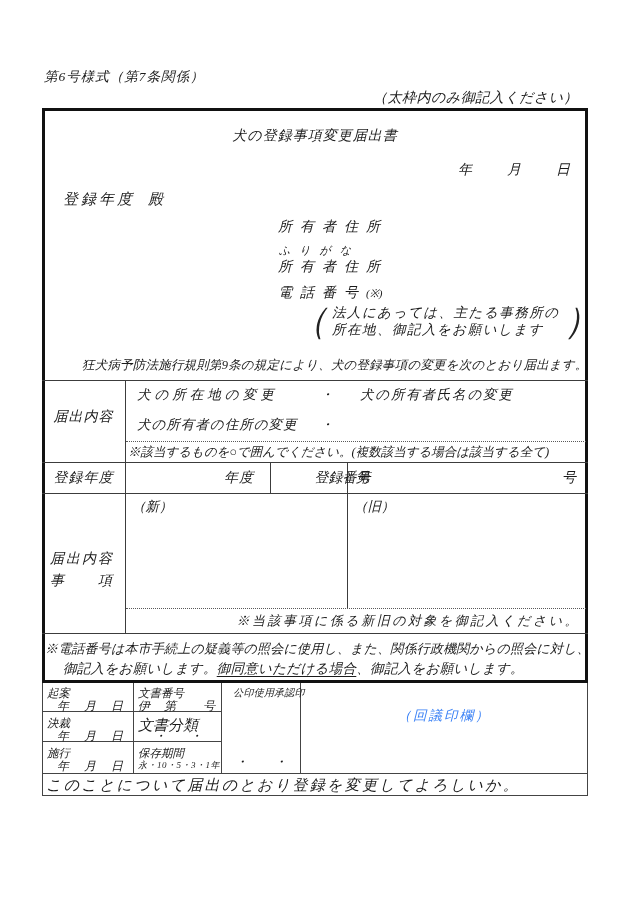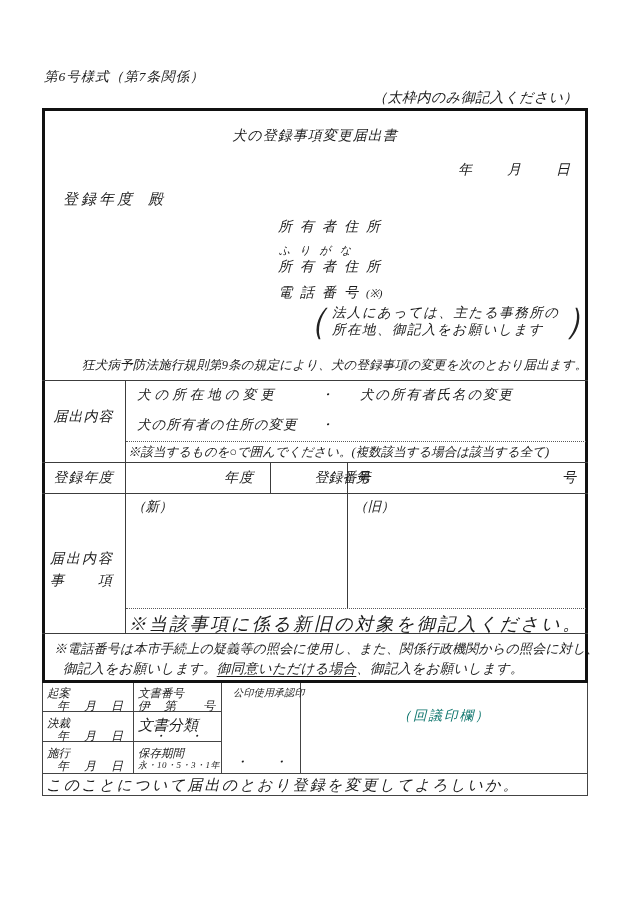--- a/index.html
+++ b/index.html
@@ -23,21 +23,21 @@
   }
   .underlined{text-decoration:underline;text-underline-offset:3px;}
   #bold-box{
     position:absolute;left:42px;top:108px;width:546px;height:575px;
     border:3px solid #111;box-sizing:border-box;
   }
   #admin-box{
     position:absolute;left:42px;top:683px;width:546px;height:113px;
     border:1px solid #444;border-top:none;box-sizing:border-box;
   }
-  .gray-label{color:#0f766e;}
+  .gray-label{color:#3b82f6;}
 </style>
 </head>
 <body>
 
 <div id="page">
 
   <div class="abs" style="left:44px;top:68px;font-size:13.5px;letter-spacing:1px;">第6号様式（第7条関係）</div>
   <div class="abs" style="right:52px;top:89px;font-size:14px;letter-spacing:0.5px;">（太枠内のみ御記入ください）</div>
 
   <div id="bold-box"></div>
@@ -99,23 +99,23 @@
   <div class="abs" style="left:356px;top:469px;font-size:14px;">第</div>
   <div class="abs" style="left:562px;top:469px;font-size:14px;">号</div>
 
   <div class="abs" style="left:50px;top:550px;font-size:14px;letter-spacing:2px;">届出内容</div>
   <div class="abs" style="left:50px;top:572px;width:62px;display:flex;justify-content:space-between;font-size:14px;">
     <span>事</span>
     <span>項</span>
   </div>
   <div class="abs" style="left:132px;top:498px;font-size:13.5px;">（新）</div>
   <div class="abs" style="left:354px;top:498px;font-size:13.5px;">（旧）</div>
-  <div class="abs center" style="left:125px;top:612px;width:461px;font-size:18px;letter-spacing:2.5px;">※当該事項に係る新旧の対象を御記入ください。</div>
+  <div class="abs center" style="left:119px;top:612px;width:461px;font-size:13px;letter-spacing:2.5px;text-align:right;">※当該事項に係る新旧の対象を御記入ください。</div>
 
-  <div class="abs" style="left:54px;top:640px;font-size:13px;letter-spacing:0.2px;">※電話番号は本市手続上の疑義等の照会に使用し、また、関係行政機関からの照会に対し、</div>
+  <div class="abs" style="left:45px;top:640px;font-size:13px;letter-spacing:0.2px;">※電話番号は本市手続上の疑義等の照会に使用し、また、関係行政機関からの照会に対し、</div>
   <div class="abs" style="left:63px;top:660px;font-size:13.5px;letter-spacing:0.3px;">
     <span>御記入をお願いします。</span><span class="underlined">御同意いただける場合</span><span>、御記入をお願いします。</span>
   </div>
 
   <div id="admin-box"></div>
   <div class="vline" style="left:133px;top:683px;height:90px;background:#444;"></div>
   <div class="vline" style="left:221px;top:683px;height:90px;background:#444;"></div>
   <div class="vline" style="left:300px;top:683px;height:90px;background:#444;"></div>
   <div class="hline" style="left:42px;top:711px;width:179px;background:#444;"></div>
   <div class="hline" style="left:42px;top:741px;width:179px;background:#444;"></div>

